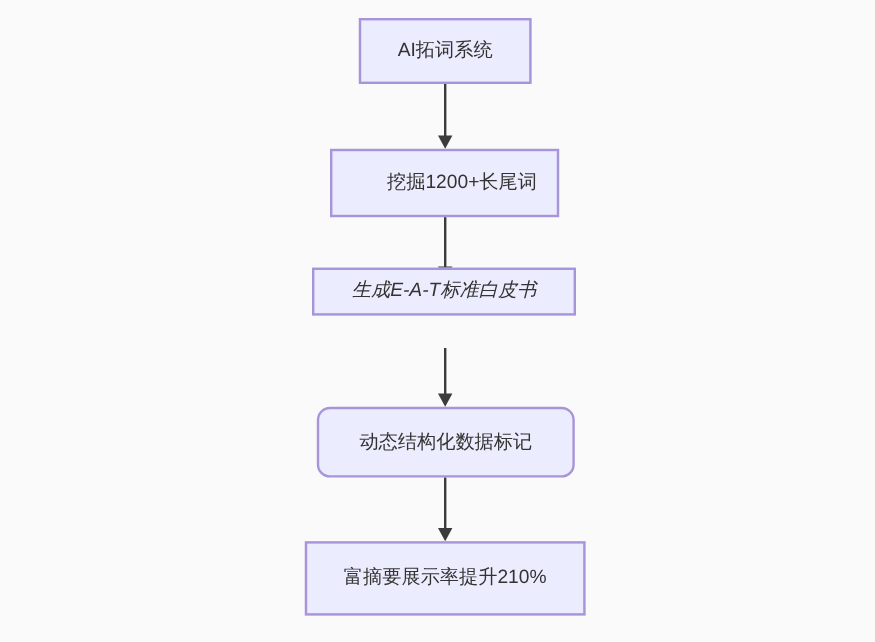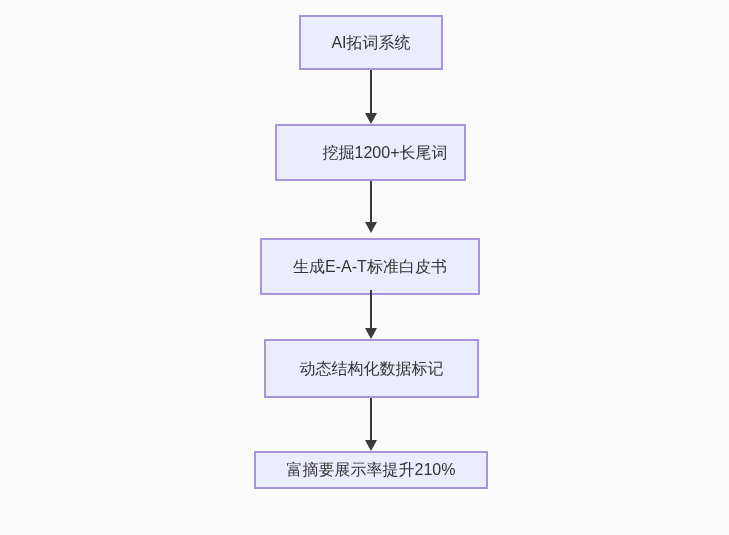--- a/index.html
+++ b/index.html
@@ -28,23 +28,23 @@
     color: var(--text-color);
     font-size: 16px;
     display: flex;
     align-items: center;
     justify-content: center;
     text-align: center;
     line-height: 1.2;
   }
   .node1 { left: 299px; top: 15px;  width: 144px; height: 55px; }
   .node2 { left: 275px; top: 124px; width: 191px; height: 57px; padding-left: 29px; }
-  .node3 { left: 260px; top: 238px; width: 220px; height: 57px; }
-  .node4 { left: 264px; top: 339px; width: 215px; height: 59px; }
-  .node5 { left: 254px; top: 451px; width: 234px; height: 38px; }
+  .node3 { left: 260px; top: 223px; width: 220px; height: 40px; font-style: italic; }
+  .node4 { left: 264px; top: 339px; width: 215px; height: 59px; border-radius: 11px; }
+  .node5 { left: 254px; top: 451px; width: 234px; height: 62px; }
 
   .arrow { position: absolute; left: 364px; width: 14px; }
   .arrow .line {
     position: absolute;
     left: 6px; top: 0;
     width: 2px;
     background: var(--arrow-color);
   }
   .arrow .head {
     position: absolute;

